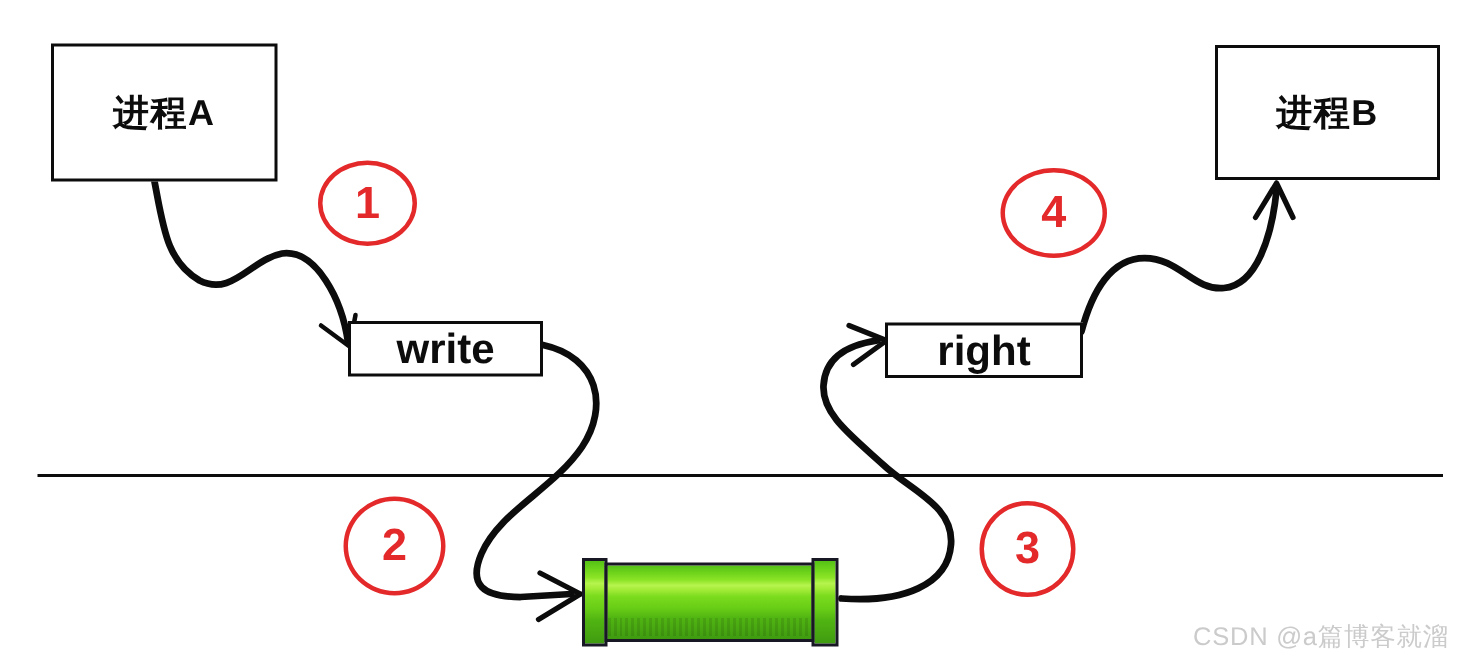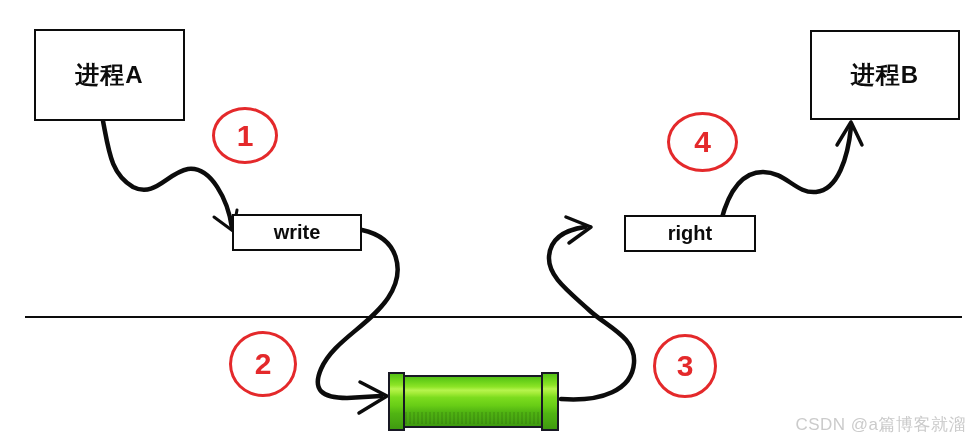--- a/index.html
+++ b/index.html
@@ -15,26 +15,26 @@
   .node-box{
     position:absolute;
     box-sizing:border-box;
     border:2px solid #0c0c0c;
     background:#ffffff;
     display:flex;align-items:center;justify-content:center;
     color:#0c0c0c;
     font-weight:bold;
   }
   .proc{font-size:24px;letter-spacing:1px;text-align:center;}
-  .op{font-size:20px;}
+  .op{font-size:28px;}
 
   #box-process-a{left:34px;top:29px;width:151px;height:92px;}
   #box-process-b{left:782px;top:30px;width:150px;height:90px;margin-left:28px;}
   #box-write{left:232px;top:214px;width:130px;height:37px;}
-  #box-right{left:624px;top:215px;width:132px;height:37px;text-align:center;}
+  #box-right{left:590px;top:215px;width:132px;height:37px;text-align:center;}
 
   .badge{
     position:absolute;
     box-sizing:border-box;
     border:3px solid #e4292b;
     border-radius:50%;
     display:flex;align-items:center;justify-content:center;
     color:#e4292b;
     font-weight:bold;
     font-size:30px;

